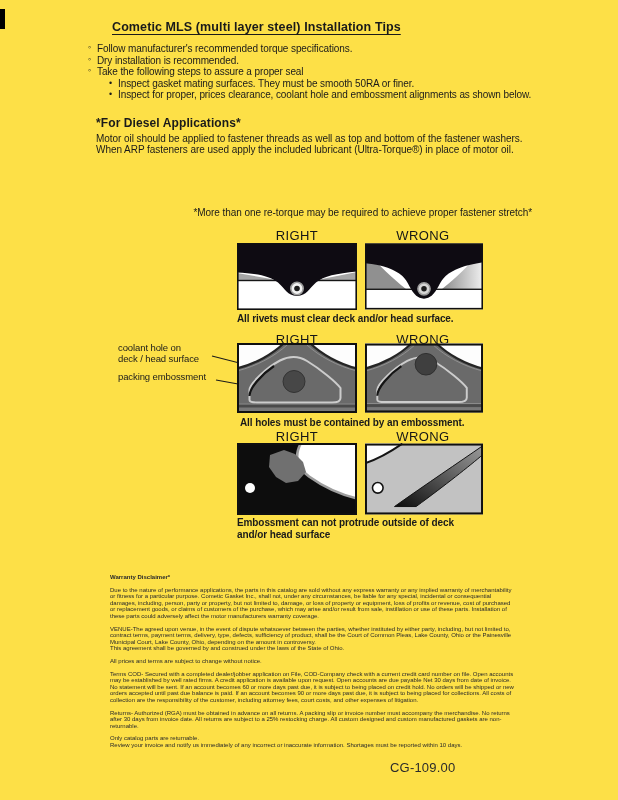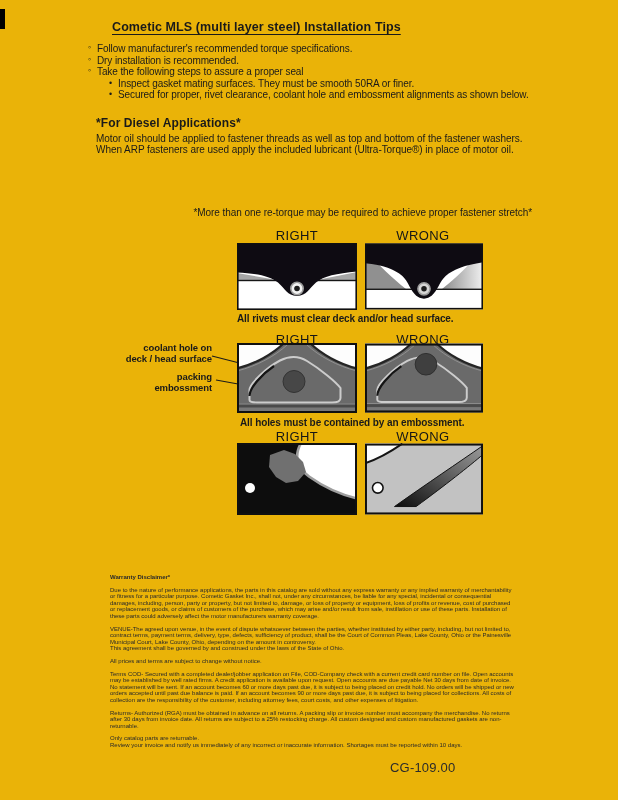--- a/index.html
+++ b/index.html
@@ -1,55 +1,55 @@
 <!DOCTYPE html>
 <html><head>
 <meta charset="utf-8">
 <style>
   html,body{margin:0;padding:0;background:#ffffff;}
   .page{
-    position:relative;width:618px;height:800px;background:#eab308;overflow:hidden;
+    position:relative;width:618px;height:800px;background:#fde047;overflow:hidden;
     font-family:"Liberation Sans","DejaVu Sans",sans-serif;color:#1a1a1a;
   }
   .abs{position:absolute;}
   .reg-mark{left:0;top:9px;width:5px;height:20px;background:#000;}
   .doc-title{left:112px;top:20px;font-size:12.5px;font-weight:bold;
     text-decoration:underline;text-underline-offset:3px;letter-spacing:.1px;}
   .tips{left:88px;top:43px;width:450px;font-size:10px;line-height:11.6px;letter-spacing:-.1px;}
   .tips .tip{position:relative;padding-left:9px;}
   .tips .tip::before{content:"◦";position:absolute;left:0;top:-1px;font-size:9px;}
   .tips .subtip{position:relative;padding-left:9px;margin-left:21px;}
   .tips .subtip::before{content:"•";position:absolute;left:0;top:0;font-size:9px;}
   .diesel-heading{left:96px;top:116px;font-size:12px;font-weight:bold;letter-spacing:.1px;}
   .body-par{left:96px;width:436px;font-size:10px;line-height:10.9px;letter-spacing:-.05px;white-space:pre-line;}
   .p0{top:134px;} .p1{top:166px;} .p2{top:208px;text-align:right;}
   .fig-label{width:120px;text-align:center;font-size:13px;letter-spacing:.4px;color:#161616;}
   .fig-caption{font-size:10px;font-weight:bold;letter-spacing:-.1px;white-space:pre-line;line-height:11.5px;}
   .diag{display:block;}
-  .ann{font-size:9.5px;line-height:10.6px;text-align:right;letter-spacing:-.1px;font-weight:bold;}
+  .ann{font-size:9.5px;line-height:10.6px;text-align:left;letter-spacing:-.1px;}
   .disclaimer{left:110px;top:574px;width:404px;font-size:6px;line-height:6.6px;letter-spacing:0;color:#2a2a2a;}
   .disclaimer .dp{margin:0 0 6px 0;white-space:pre-line;}
   .disc-head{font-weight:bold;margin:0 0 6px 0;}
   .doc-code{left:390px;top:760px;font-size:13px;color:#2b2b2b;letter-spacing:.2px;}
 </style>
 </head>
 <body>
 
 <div class="page">
 
   <div class="abs reg-mark"></div>
 
   <div class="abs doc-title">Cometic MLS (multi layer steel) Installation Tips</div>
 
   <div class="abs tips">
     <div class="tip">Follow manufacturer's recommended torque specifications.</div>
     <div class="tip">Dry installation is recommended.</div>
     <div class="tip">Take the following steps to assure a proper seal</div>
     <div class="subtip">Inspect gasket mating surfaces.  They must be smooth 50RA or finer.</div>
-    <div class="subtip">Secured for proper, rivet clearance, coolant hole and embossment alignments as shown below.</div>
+    <div class="subtip">Inspect for proper, prices clearance, coolant hole and embossment alignments as shown below.</div>
   </div>
 
   <div class="abs body-par p0">Motor oil should be applied to fastener threads as well as top and bottom of the fastener washers.
 When ARP fasteners are used apply the included lubricant (Ultra-Torque®) in place of motor oil.</div>
   <div class="abs diesel-heading">*For Diesel Applications*</div>
   <div class="abs body-par p2">*More than one re-torque may be required to achieve proper fastener stretch*</div>
 
   <div class="abs fig-label" style="left:237px;top:228px;">RIGHT</div>
   <div class="abs fig-label" style="left:364px;top:228px;width:118px;">WRONG</div>
 
@@ -152,20 +152,22 @@
       </linearGradient>
     </defs>
     <rect x="0" y="0" width="120" height="72" fill="#c2c2c2"></rect>
     <path d="M0,0 H38 C25,9 12,16 0,20 Z" fill="#fdfdfd"></path>
     <path d="M38,0 C25,9 12,16 0,20" stroke="#141414" stroke-width="2" fill="none"></path>
     <path d="M120,2 C94,20 64,40 30,64 L52,64 C82,42 106,23 120,11 Z" fill="url(#g3)" stroke="#111111" stroke-width="1"></path>
     <circle cx="13" cy="45" r="5.4" fill="#ffffff" stroke="#121212" stroke-width="1.6"></circle>
     <rect x="1" y="1" width="118" height="70" fill="none" stroke="#101010" stroke-width="2"></rect>
   </svg>
 
+  <div class="abs fig-caption" style="left:237px;top:517px;">Embossment can not protrude outside of deck
+and/or head surface</div>
 
   <div class="abs disclaimer">
     <div class="disc-head">Warranty Disclaimer*</div>
     <div class="dp">Due to the nature of performance applications, the parts in this catalog are sold without any express warranty or any implied warranty of merchantability or fitness for a particular purpose.  Cometic Gasket Inc., shall not, under any circumstances, be liable for any special, incidental or consequential damages, including, person, party or property, but not limited to, damage, or loss of property or equipment, loss of profits or revenue, cost of purchased or replacement goods, or claims of customers of the purchase, which may arise and/or result from sale, instillation or use of these parts.  Installation of these parts could adversely affect the motor manufacturers warranty coverage.</div>
     <div class="dp">VENUE-The agreed upon venue, in the event of dispute whatsoever between the parties, whether instituted by either party, including, but not limited to, contract terms, payment terms, delivery, type, defects, sufficiency of product, shall be the Court of Common Pleas, Lake County, Ohio or the Painesville Municipal Court, Lake County, Ohio, depending on the amount in controversy.
 This agreement shall be governed by and construed under the laws of the State of Ohio.</div>
     <div class="dp">All prices and terms are subject to change without notice.</div>
     <div class="dp">Terms COD- Secured with a completed dealer/jobber application on File, COD-Company check with a current credit card number on file.  Open accounts may be established by well rated firms.  A credit application is available upon request.  Open accounts are due payable Net 30 days from date of invoice.  No statement will be sent.  If an account becomes 60 or more days past due, it is subject to being placed on credit hold.  No orders will be shipped or new orders accepted until past due balance is paid.  If an account becomes 90 or more days past due, it is subject to being placed for collections.  All costs of collection are the responsibility of the customer, including attorney fees, court costs, and other expenses of litigation.</div>
     <div class="dp">Returns- Authorized (RGA) must be obtained in advance on all returns.  A packing slip or invoice number must accompany the merchandise.  No returns after 30 days from invoice date.  All returns are subject to a 25% restocking charge.  All custom designed and custom manufactured gaskets are non-returnable.</div>
     <div class="dp">Only catalog parts are returnable.

